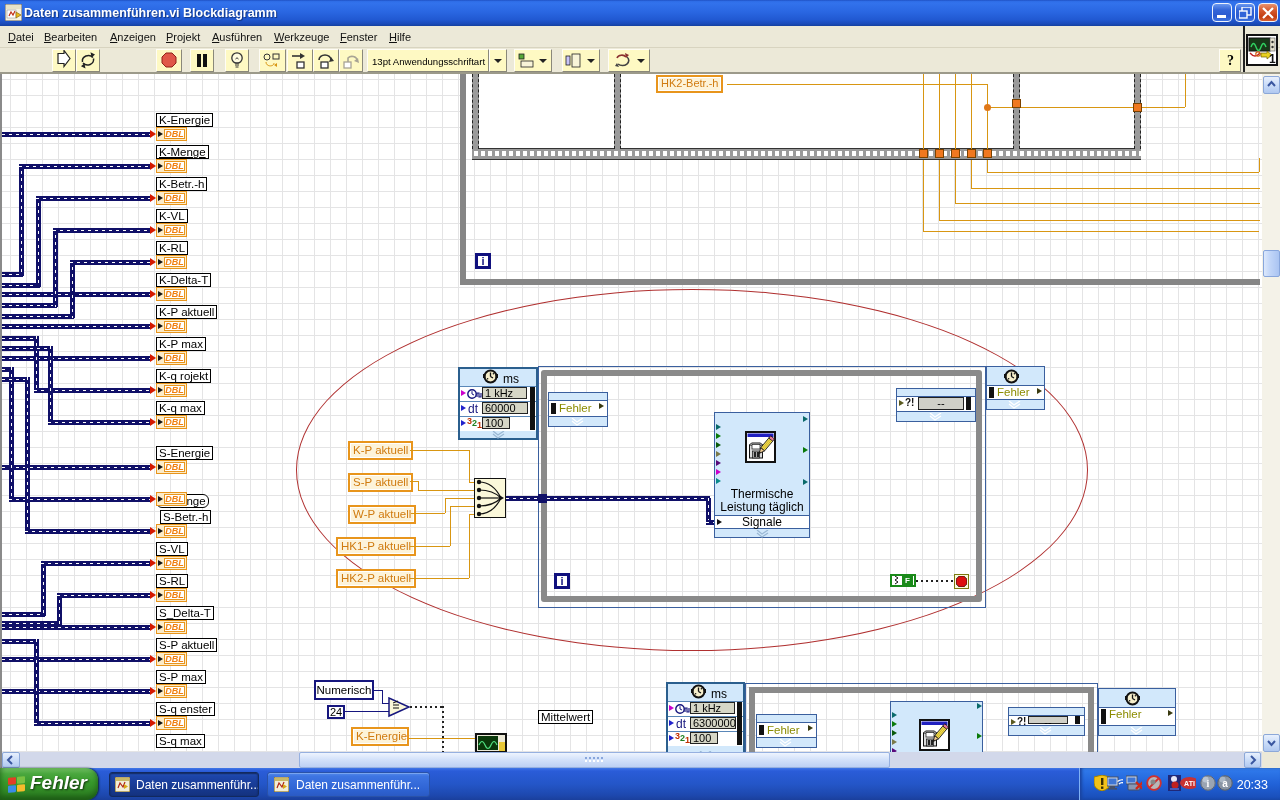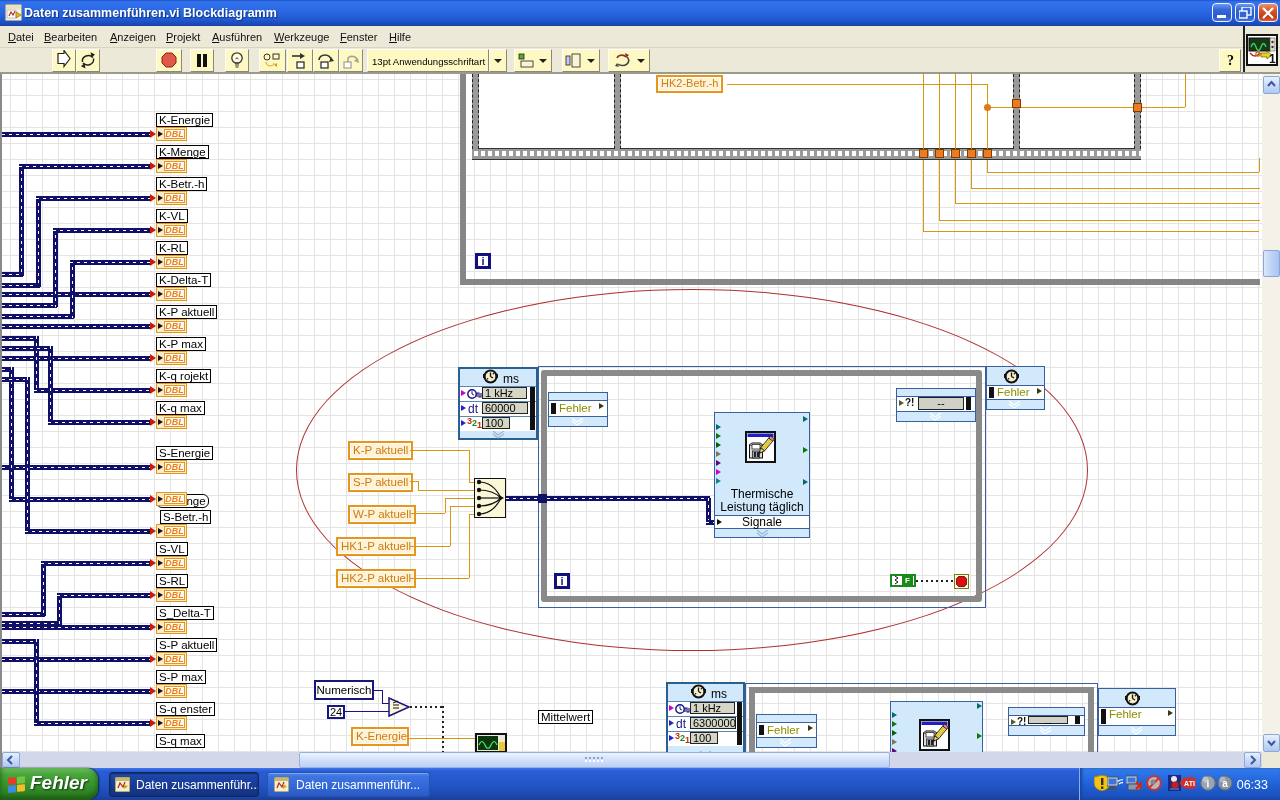--- a/index.html
+++ b/index.html
@@ -767,15 +767,15 @@
           <circle cx="8" cy="8" r="7.2" fill="none" stroke="#5a6474"></circle>
           <circle cx="5.5" cy="4.5" r="3" fill="#c8d2de" opacity="0.7"></circle>
           <text x="8" y="11.5" text-anchor="middle" font-size="10" font-weight="bold" fill="#fff" font-family="Liberation Serif">i</text>
         </svg>
 <svg class="tico" style="left:137px" width="16" height="16">
           <circle cx="8" cy="8" r="7.5" fill="#8a95a4"></circle>
           <circle cx="8" cy="8" r="7.2" fill="none" stroke="#505a68"></circle>
           <circle cx="5.5" cy="4.5" r="3" fill="#b8c4d2" opacity="0.7"></circle>
           <text x="8" y="11.5" text-anchor="middle" font-size="10" font-weight="bold" fill="#fff" font-family="Liberation Sans">a</text>
         </svg>
-<div id="clock">06:33</div>
+<div id="clock">20:33</div>
 </div>
 </div>
 </div>
 </body></html>

